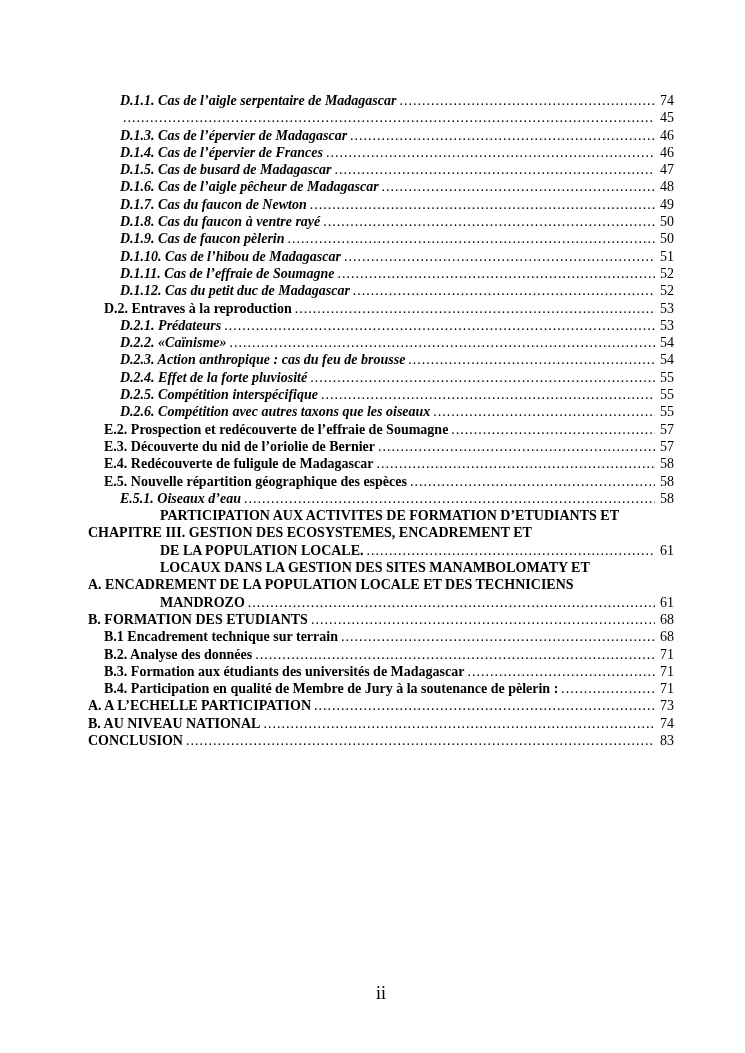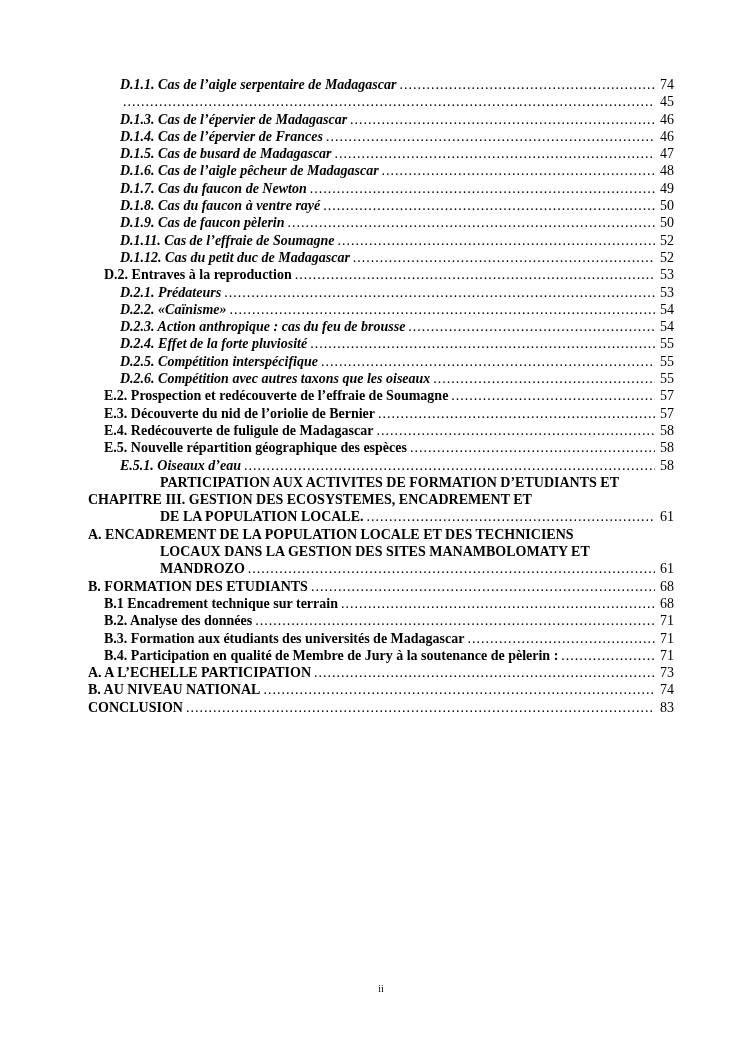--- a/index.html
+++ b/index.html
@@ -13,21 +13,21 @@
     height: 1053px;
     background: #ffffff;
     color: #000000;
     font-family: "Liberation Serif", "DejaVu Serif", serif;
     overflow: hidden;
   }
   .toc-area {
     position: absolute;
     left: 88px;
     right: 71px;
-    top: 76px;
+    top: 92px;
     font-size: 14px;
     line-height: 17.3px;
   }
   .entry {
     font-weight: bold;
   }
   .entry.lvl1 { padding-left: 16px; }
   .entry.lvl2 { padding-left: 32px; }
   .entry.italic .t,
   .entry.italic .wrapline { font-style: italic; }
@@ -63,21 +63,21 @@
     margin-left: 3px;
     min-width: 16px;
     text-align: right;
   }
   .footer {
     position: absolute;
     left: 88px;
     right: 71px;
     top: 983px;
     text-align: center;
-    font-size: 10px;
+    font-size: 18px;
     font-weight: normal;
   }
 </style>
 </head>
 <body>
 
 <div class="page">
   <div class="toc-area">
       <div class="entry lvl2 italic">
         <div class="fl">
@@ -136,20 +136,27 @@
       </div>
       <div class="entry lvl2 italic">
         <div class="fl">
           <span class="t">D.1.9. Cas de faucon pèlerin</span>
           <span class="leader"></span>
           <span class="pg">50</span>
         </div>
       </div>
       <div class="entry lvl2 italic">
         <div class="fl">
+          <span class="t">D.1.10. Cas de l’hibou de Madagascar</span>
+          <span class="leader"></span>
+          <span class="pg">51</span>
+        </div>
+      </div>
+      <div class="entry lvl2 italic">
+        <div class="fl">
           <span class="t">D.1.11. Cas de l’effraie de Soumagne</span>
           <span class="leader"></span>
           <span class="pg">52</span>
         </div>
       </div>
       <div class="entry lvl2 italic">
         <div class="fl">
           <span class="t">D.1.12. Cas du petit duc de Madagascar</span>
           <span class="leader"></span>
           <span class="pg">52</span>
@@ -242,22 +249,22 @@
       <div class="entry lvl0">
         <div class="wrapline cont">PARTICIPATION AUX ACTIVITES DE FORMATION D’ETUDIANTS ET</div>
         <div class="wrapline">CHAPITRE III. GESTION DES ECOSYSTEMES, ENCADREMENT ET</div>
         <div class="fl cont">
           <span class="t">DE LA POPULATION LOCALE.</span>
           <span class="leader"></span>
           <span class="pg">61</span>
         </div>
       </div>
       <div class="entry lvl0">
+        <div class="wrapline cont">LOCAUX DANS LA GESTION DES SITES MANAMBOLOMATY ET</div>
         <div class="wrapline">A. ENCADREMENT DE LA POPULATION LOCALE ET DES TECHNICIENS</div>
-        <div class="wrapline cont">LOCAUX DANS LA GESTION DES SITES MANAMBOLOMATY ET</div>
         <div class="fl cont">
           <span class="t">MANDROZO</span>
           <span class="leader"></span>
           <span class="pg">61</span>
         </div>
       </div>
       <div class="entry lvl0">
         <div class="fl">
           <span class="t">B. FORMATION DES ETUDIANTS</span>
           <span class="leader"></span>

